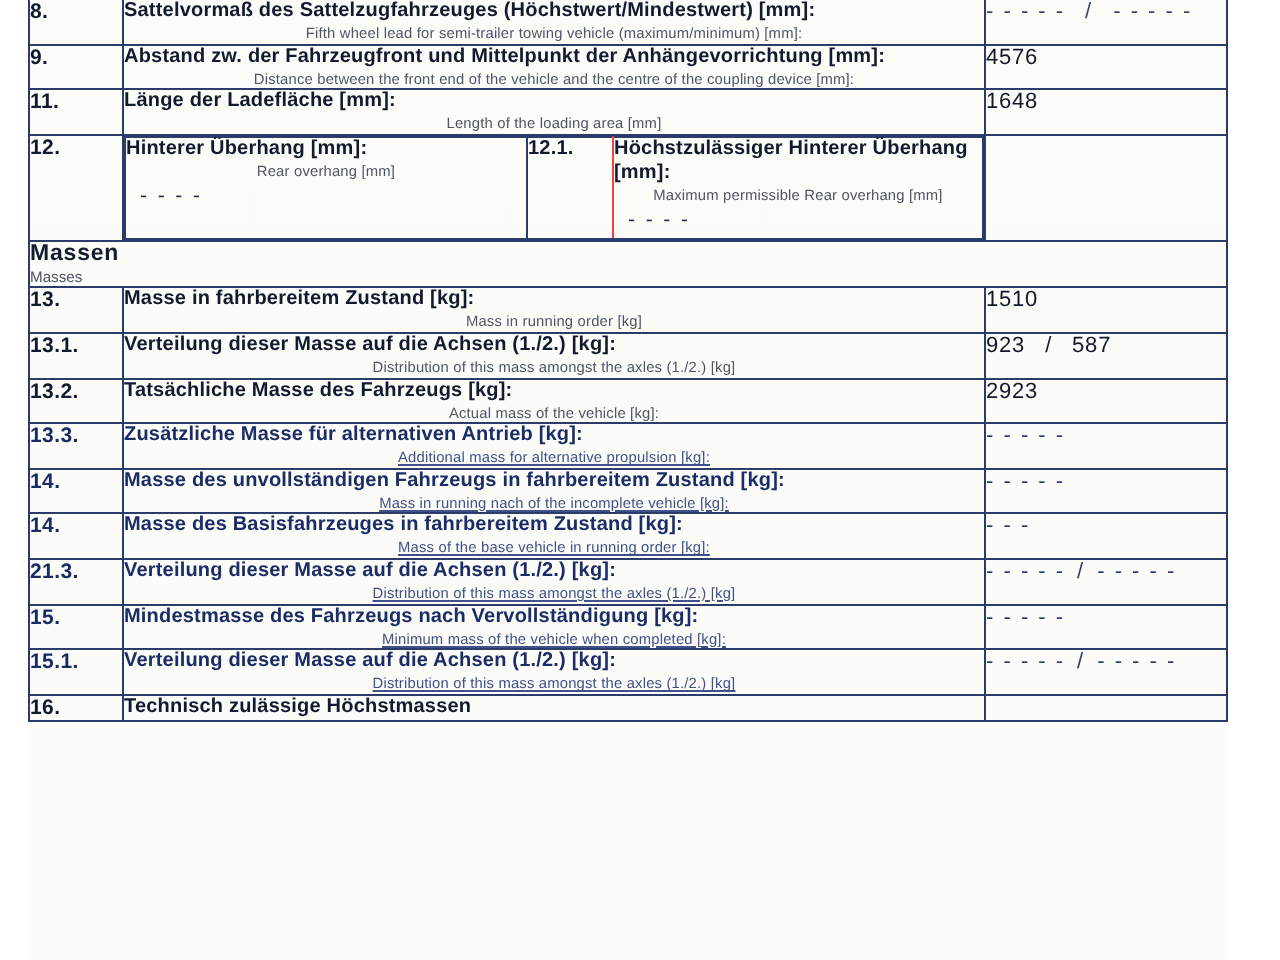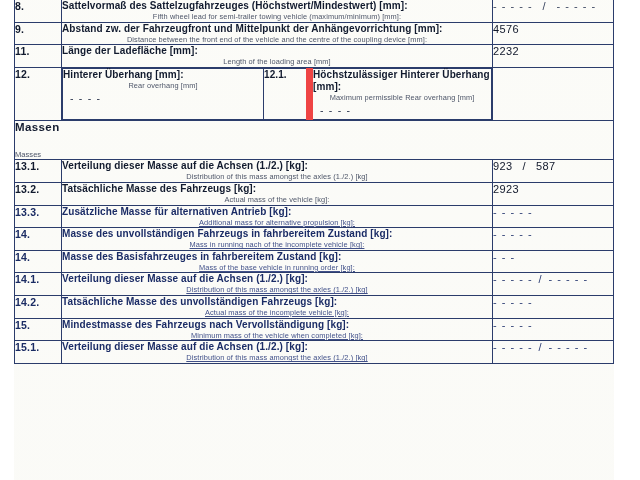--- a/index.html
+++ b/index.html
@@ -97,21 +97,21 @@
   }
   .section-de {
     font-size: 11.5px;
     font-weight: bold;
     color: #141c30;
     letter-spacing: 0.4px;
   }
   .section-en {
     font-size: 7.6px;
     color: #4d5568;
-    margin-top: 17px;
+    margin-top: 1px;
   }
   .topclip {
     border-top: none !important;
   }
   .leftstub {
     position: absolute;
     left: 0;
     top: 0;
     width: 14px;
     height: 480px;
@@ -161,35 +161,35 @@
       </td>
       <td class="val">4576</td>
     </tr>
 
     <tr>
       <td class="num">11.</td>
       <td class="lbl">
         <div class="de">Länge der Ladefläche [mm]:</div>
         <div class="en">Length of the loading area [mm]</div>
       </td>
-      <td class="val">2232</td>
+      <td class="val">1648</td>
     </tr>
 
     <tr>
       <td class="num">12.</td>
       <td class="lbl" style="padding:0;">
         <table class="sub-inner">
           <tbody>
                   <tr>
             <td class="cellpad" style="width:200px; border-right:1px solid #2b3c6b;">
               <div class="de">Hinterer Überhang [mm]:</div>
               <div class="en">Rear overhang [mm]</div>
               <div class="row-under">- - - -</div>
             </td>
-            <td class="cellpad" style="width:42px; border-right:7px solid #ef4444;">
+            <td class="cellpad" style="width:42px; border-right:1px solid #ef4444;">
               <div class="de">12.1.</div>
             </td>
             <td class="cellpad">
               <div class="de">Höchstzulässiger Hinterer Überhang [mm]:</div>
               <div class="en">Maximum permissible Rear overhang [mm]</div>
               <div class="row-under">- - - -</div>
             </td>
           </tr>
         </tbody>
               </table>
@@ -197,20 +197,28 @@
       <td class="val"></td>
     </tr>
 
     <tr>
       <td colspan="3" class="section-band">
         <div class="section-de">Massen</div>
         <div class="section-en">Masses</div>
       </td>
     </tr>
 
+    <tr>
+      <td class="num">13.</td>
+      <td class="lbl">
+        <div class="de">Masse in fahrbereitem Zustand [kg]:</div>
+        <div class="en">Mass in running order [kg]</div>
+      </td>
+      <td class="val">1510</td>
+    </tr>
 
     <tr>
       <td class="num">13.1.</td>
       <td class="lbl">
         <div class="de">Verteilung dieser Masse auf die Achsen (1./2.) [kg]:</div>
         <div class="en">Distribution of this mass amongst the axles (1./2.) [kg]</div>
       </td>
       <td class="val">
         <span>923</span><span class="slash">/</span><span>587</span>
       </td>
@@ -246,38 +254,30 @@
     <tr>
       <td class="num blue">14.</td>
       <td class="lbl">
         <div class="de blue">Masse des Basisfahrzeuges in fahrbereitem Zustand [kg]:</div>
         <div class="en blue">Mass of the base vehicle in running order [kg]:</div>
       </td>
       <td class="val dash blue">- - -</td>
     </tr>
 
     <tr>
-      <td class="num blue">14.1.</td>
+      <td class="num blue">21.3.</td>
       <td class="lbl">
         <div class="de blue">Verteilung dieser Masse auf die Achsen (1./2.) [kg]:</div>
         <div class="en blue">Distribution of this mass amongst the axles (1./2.) [kg]</div>
       </td>
       <td class="val dash blue">
         <span>- - - - -</span><span class="slash2">/</span><span>- - - - -</span>
       </td>
     </tr>
 
-    <tr>
-      <td class="num blue">14.2.</td>
-      <td class="lbl">
-        <div class="de blue">Tatsächliche Masse des unvollständigen Fahrzeugs [kg]:</div>
-        <div class="en blue">Actual mass of the incomplete vehicle [kg]:</div>
-      </td>
-      <td class="val dash blue">- - - - -</td>
-    </tr>
 
     <tr>
       <td class="num blue">15.</td>
       <td class="lbl">
         <div class="de blue">Mindestmasse des Fahrzeugs nach Vervollständigung [kg]:</div>
         <div class="en blue">Minimum mass of the vehicle when completed [kg]:</div>
       </td>
       <td class="val dash blue">- - - - -</td>
     </tr>
 
@@ -285,19 +285,26 @@
       <td class="num blue">15.1.</td>
       <td class="lbl">
         <div class="de blue">Verteilung dieser Masse auf die Achsen (1./2.) [kg]:</div>
         <div class="en blue">Distribution of this mass amongst the axles (1./2.) [kg]</div>
       </td>
       <td class="val dash blue">
         <span>- - - - -</span><span class="slash2">/</span><span>- - - - -</span>
       </td>
     </tr>
 
+    <tr>
+      <td class="num">16.</td>
+      <td class="lbl">
+        <div class="de">Technisch zulässige Höchstmassen</div>
+      </td>
+      <td class="val"></td>
+    </tr>
 
   </tbody>
       </table>
   </div>
   <div class="leftstub"></div>
   <div class="rightstub"></div>
 </div>
 
 </body></html>

